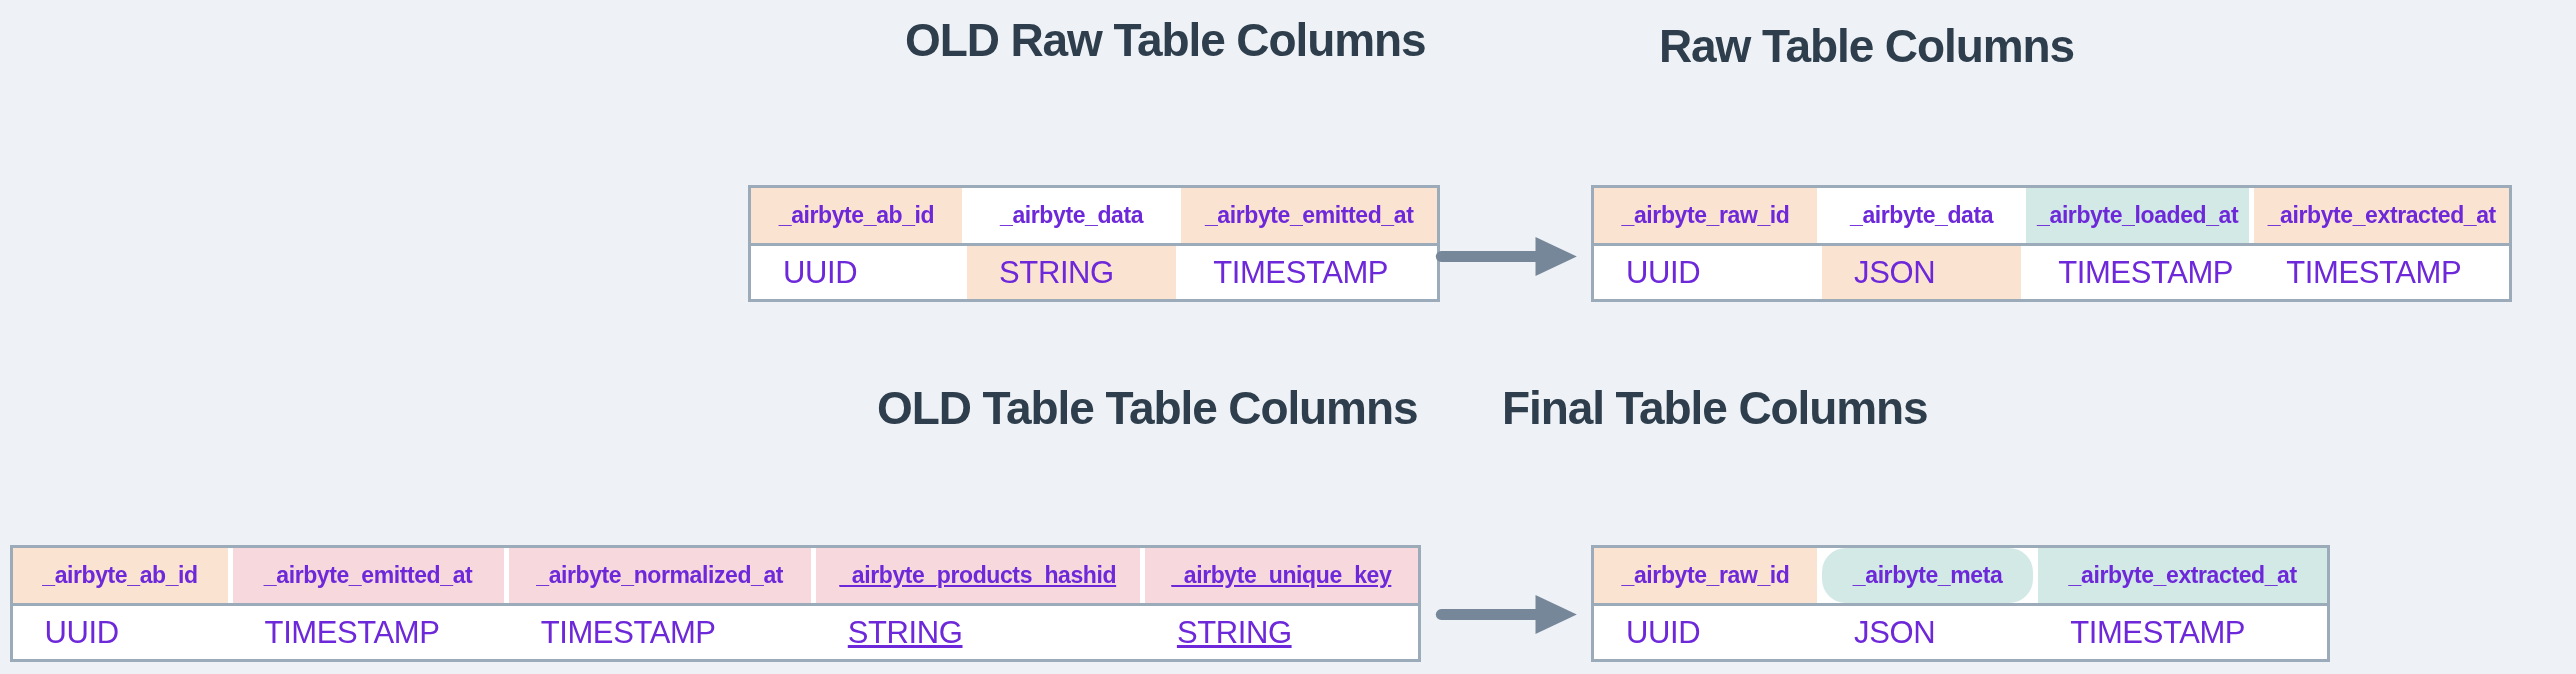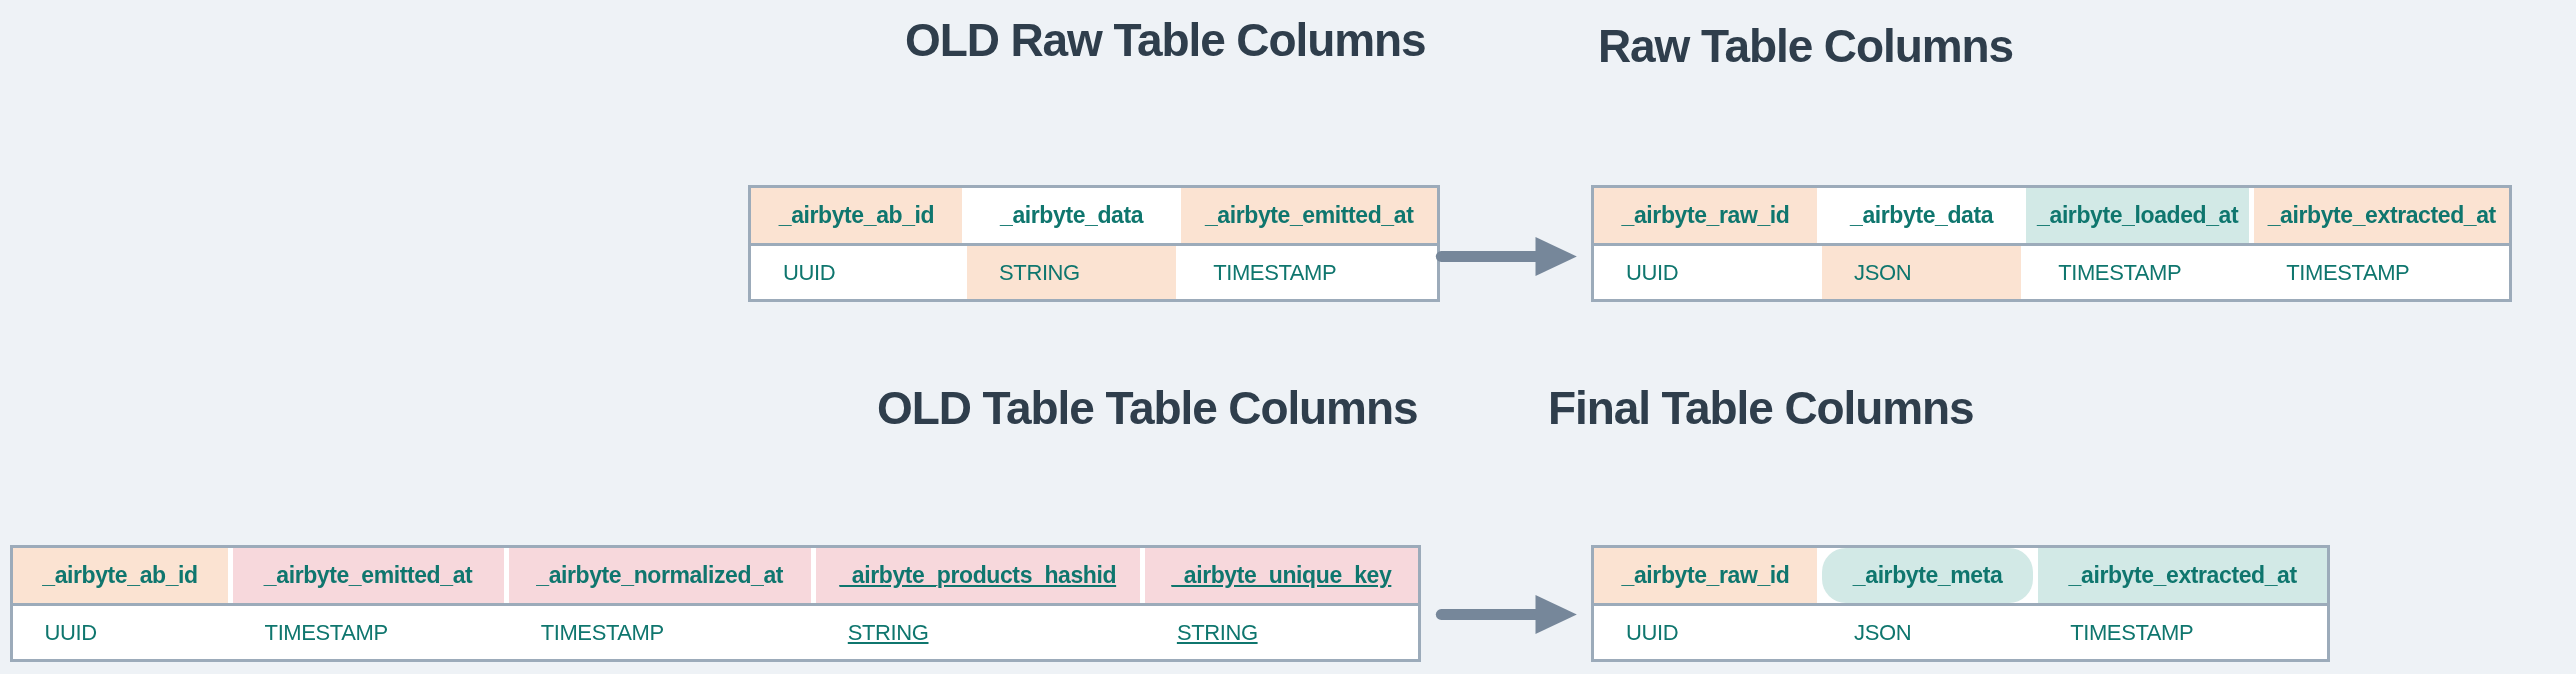--- a/index.html
+++ b/index.html
@@ -17,54 +17,54 @@
   .title {
     position: absolute;
     font-size: 46px;
     font-weight: 700;
     letter-spacing: -1.1px;
     color: #2f3e4c;
     white-space: nowrap;
     line-height: 1;
   }
   #title-old-raw   { left: 905px; top: 17px; }
-  #title-raw       { left: 1598px; top: 23px; }
+  #title-raw       { left: 1659px; top: 23px; }
   #title-old-final { left: 877px; top: 385px; }
-  #title-final     { left: 1548px; top: 385px; }
+  #title-final     { left: 1502px; top: 385px; }
 
   .tbl {
     position: absolute;
     border: 3.6px solid #9cabba;
     background: #ffffff;
   }
   .row {
     display: flex;
     gap: 5.1px;
     background: #ffffff;
   }
   .row.hdr { height: 55px; }
   .row.val { height: 53px; border-top: 3.6px solid #9cabba; }
   .cell {
     display: flex;
     align-items: center;
     white-space: nowrap;
-    color: #0f766e;
+    color: #6d28d9;
     overflow: hidden;
   }
   .hdr .cell {
     justify-content: center;
     font-weight: 700;
     font-size: 23px;
     letter-spacing: -0.4px;
   }
   .val .cell {
     justify-content: flex-start;
     padding-left: 32px;
     box-sizing: border-box;
-    font-size: 22px;
+    font-size: 31px;
     letter-spacing: -0.4px;
   }
 
   #tbl-old-raw   { left: 748px; top: 185px; }
   #tbl-raw       { left: 1591px; top: 185px; }
   #tbl-old-final { left: 9.5px;   top: 545px; }
   #tbl-final     { left: 1591px; top: 545px; }
 
   #tbl-old-raw .c0 { width: 211px; }
   #tbl-old-raw .c1 { width: 209px; }

